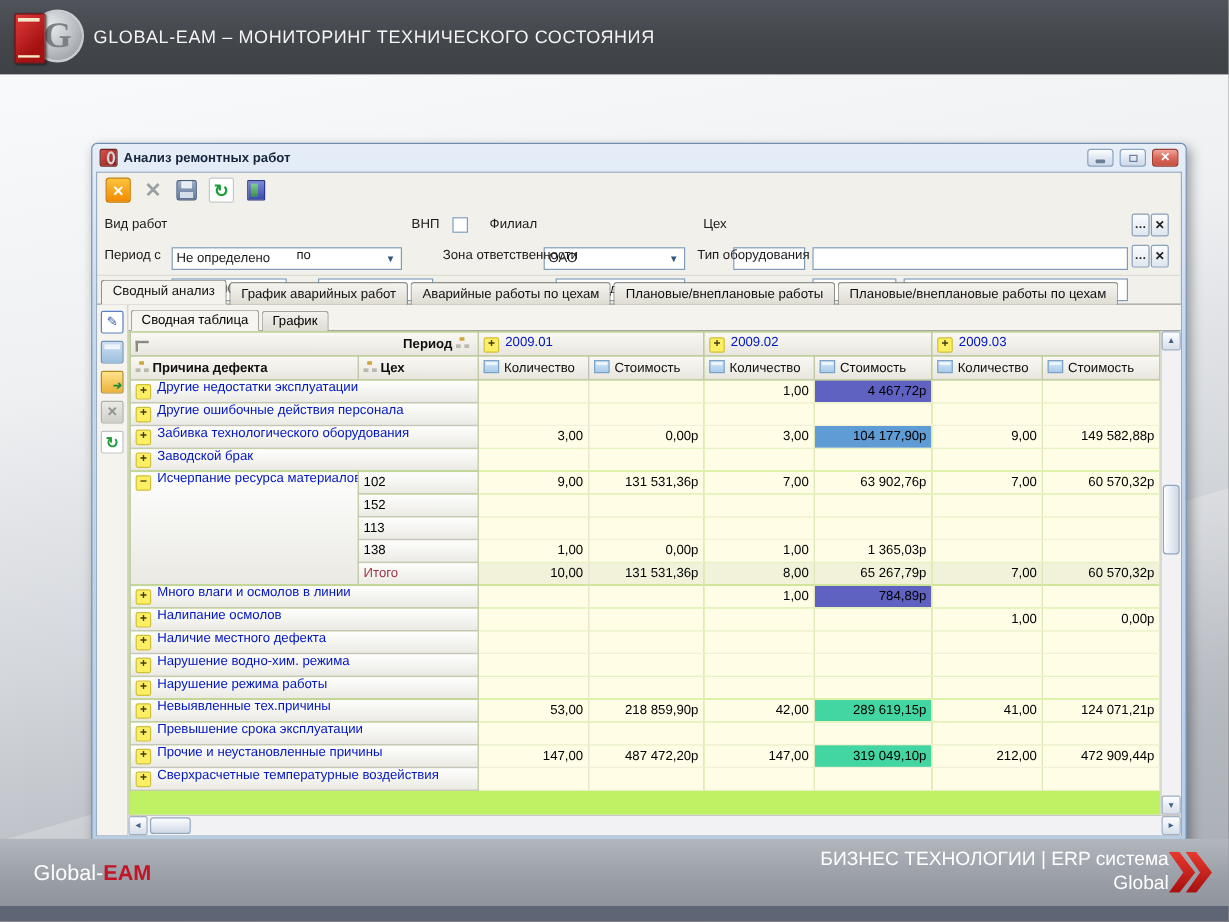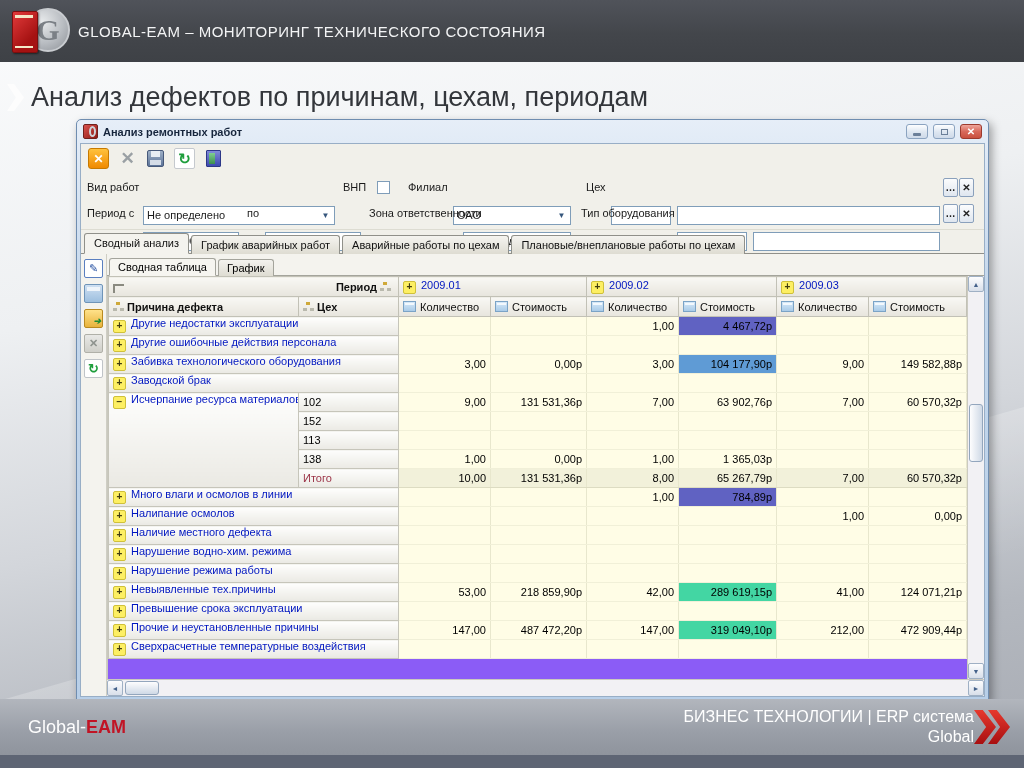--- a/index.html
+++ b/index.html
@@ -89,21 +89,21 @@
   .rail-ic.xdis{background:linear-gradient(#e9e9e6,#cfcfc9);border:1px solid #b0b0a8;color:#8f948f;font-weight:bold;}
   .rail-ic.refresh2{background:#fff;border:1px solid #c0c4c8;color:#1f9e3c;font-weight:bold;font-size:13px;}
 
   .main-col{flex:1;display:flex;flex-direction:column;min-width:0;}
   .subtabs{display:flex;align-items:flex-end;height:21px;border-bottom:1px solid #a4a49c;padding-left:2px;flex:0 0 auto;}
   .subtab{font-size:11px;padding:2px 8px;border:1px solid #a4a49c;border-bottom:none;border-radius:3px 3px 0 0;
     background:linear-gradient(#f3f2ee,#dedcd2);margin-right:2px;position:relative;top:1px;}
   .subtab.active{background:#f6f5f0;border-bottom:1px solid #f6f5f0;}
 
   .pivot-wrap{flex:1;display:flex;min-height:0;}
-  .pivot-scroll{flex:1;overflow:hidden;background:#8b5cf6;border-left:1px solid #c9c8be;}
+  .pivot-scroll{flex:1;overflow:hidden;background:#bef264;border-left:1px solid #c9c8be;}
   table.pivot{border-collapse:collapse;table-layout:fixed;width:100%;}
   .pivot th{height:20px;background:linear-gradient(#f9f8f4,#e7e5dd);border:1px solid #c2c1b6;
     font-size:11px;color:#101010;padding:0 4px;box-sizing:border-box;white-space:nowrap;overflow:hidden;}
   .pivot th.corner{text-align:right;}
   .pivot th.period{text-align:left;font-weight:normal;}
   .pivot th.measure{font-weight:normal;text-align:left;}
   .pivot td{height:19px;font-size:11px;padding:0 4px;box-sizing:border-box;white-space:nowrap;overflow:hidden;}
   td.num{background:#fffde6;border-right:1px solid #e8e7cd;border-bottom:1px solid #f1f0d8;text-align:right;color:#000;}
   td.num.total{background:#f2f1da;border-bottom:1px solid #dddcc2;}
   td.cause{background:linear-gradient(#fefefd,#eae9e3);border:1px solid #c6c5ba;color:#0016c0;vertical-align:top;}
@@ -154,24 +154,20 @@
     <div class="logo">
       <div class="g-circle">G</div>
       <div class="red-book">
           <i></i>
           <em></em>
         </div>
     </div>
     <div class="top-title">GLOBAL-EAM – МОНИТОРИНГ ТЕХНИЧЕСКОГО СОСТОЯНИЯ</div>
   </div>
 
-  <div class="slide-title-row">
-    <div class="chev-white"></div>
-    <div class="slide-title">Анализ дефектов по причинам, цехам, периодам</div>
-  </div>
 
   <div class="app-window">
     <div class="win-titlebar">
       <div class="win-icon">
           <i></i>
         </div>
       <div class="win-title">Анализ ремонтных работ</div>
       <div class="win-btn">
           <span class="bar"></span>
         </div>
@@ -239,20 +235,21 @@
         <div class="inputbox r2" style="left:596px;width:70px"></div>
         <div class="inputbox r2" style="left:672px;width:187px"></div>
         <div class="mini-btn r2" style="left:862px">…</div>
         <div class="mini-btn r2" style="left:878px">✕</div>
       </div>
 
       <div class="tabs">
         <div class="tab active">Сводный анализ</div>
         <div class="tab">График аварийных работ</div>
         <div class="tab">Аварийные работы по цехам</div>
+        <div class="tab">Плановые/внеплановые работы</div>
         <div class="tab">Плановые/внеплановые работы по цехам</div>
       </div>
 
       <div class="content">
         <div class="left-rail">
           <div class="rail-ic edit">✎</div>
           <div class="rail-ic grid">
               <i></i>
             </div>
           <div class="rail-ic folder">

